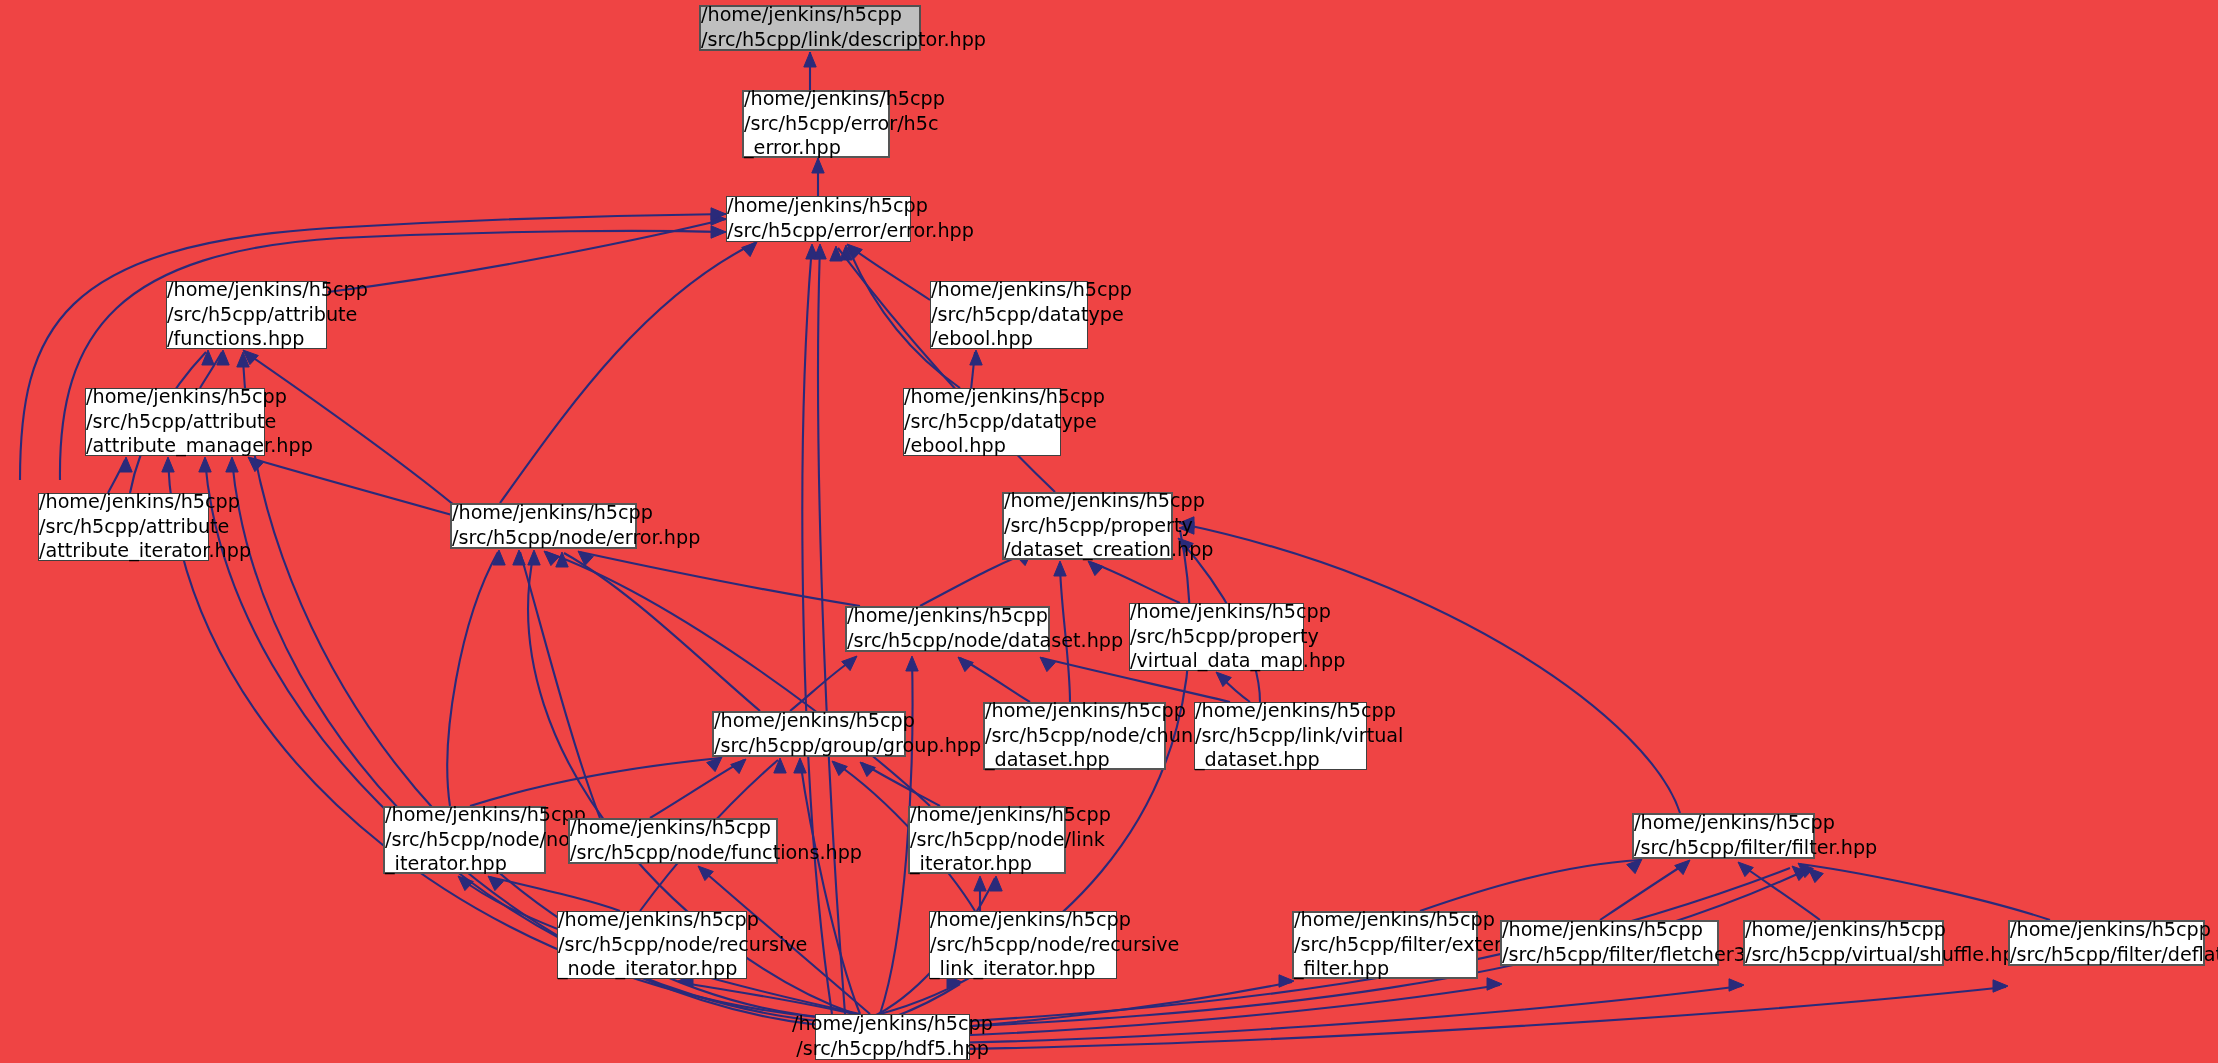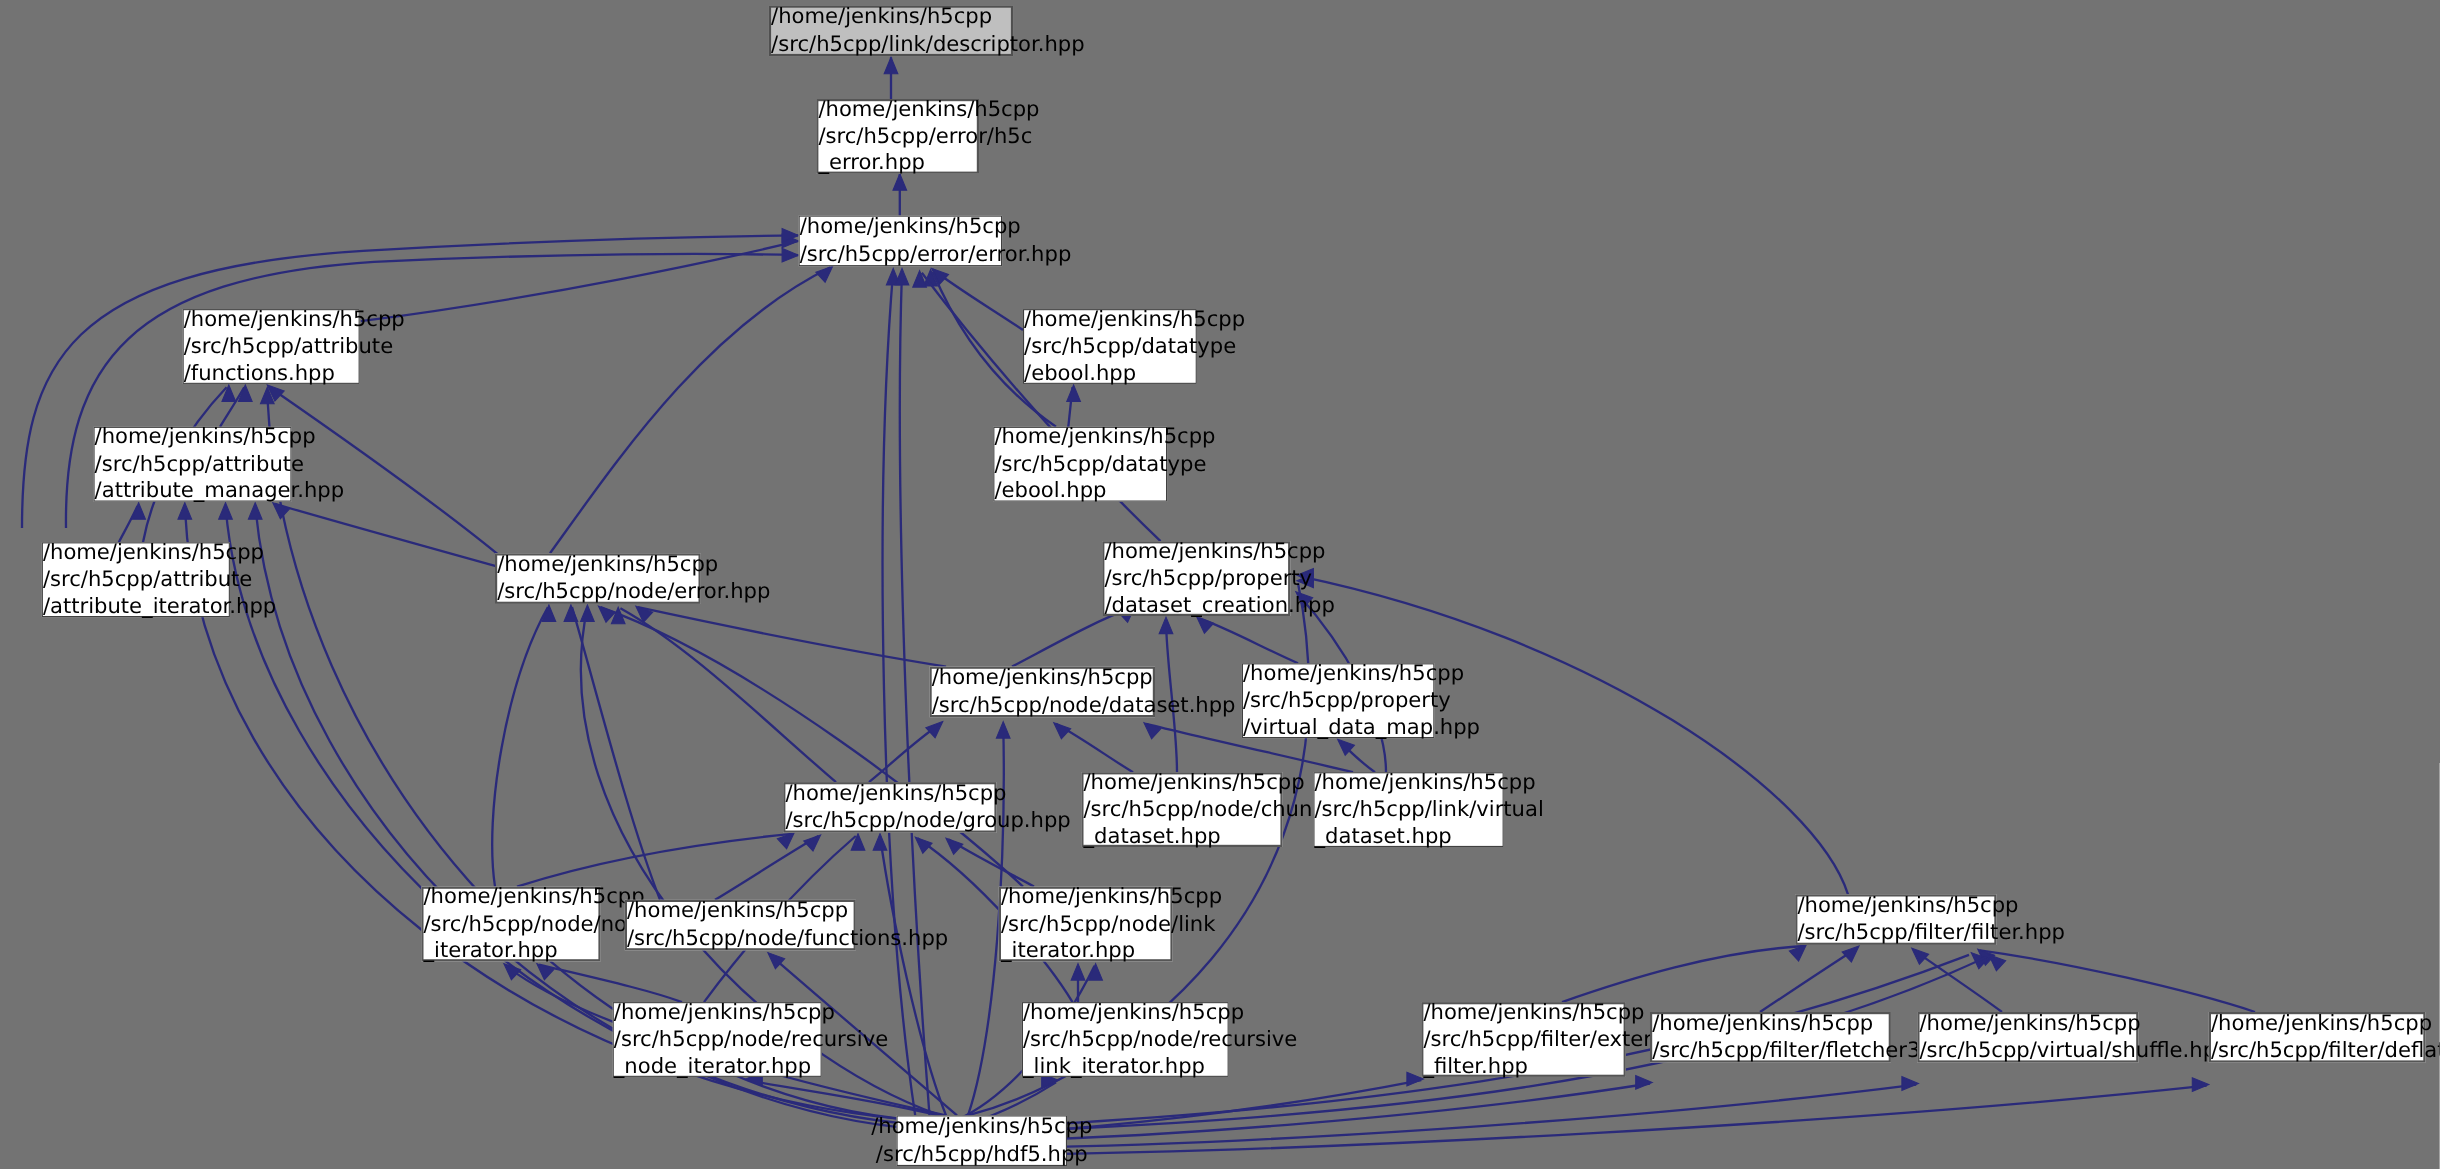--- a/index.html
+++ b/index.html
@@ -4,21 +4,21 @@
 <style>
   html, body {
     margin: 0;
     padding: 0;
     background: #ffffff;
   }
   #graph-root {
     position: relative;
     width: 2218px;
     height: 1063px;
-    background: #737373;
+    background: #ef4444;
     font-family: "DejaVu Sans", "Liberation Sans", sans-serif;
     overflow: hidden;
   }
   svg#edge-layer {
     position: absolute;
     left: 0;
     top: 0;
     width: 2218px;
     height: 1063px;
   }
@@ -198,21 +198,21 @@
       <div class="node lj" style="left: 726px; top: 196px; width: 185px; height: 46px;"><span class="ln">/home/jenkins/h5cpp</span><span class="ln">/src/h5cpp/error/error.hpp</span></div>
       <div class="node lj" style="left: 166px; top: 281px; width: 161px; height: 68px;"><span class="ln">/home/jenkins/h5cpp</span><span class="ln">/src/h5cpp/attribute</span><span class="ln">/functions.hpp</span></div>
       <div class="node lj" style="left: 930px; top: 281px; width: 158px; height: 68px;"><span class="ln">/home/jenkins/h5cpp</span><span class="ln">/src/h5cpp/datatype</span><span class="ln">/ebool.hpp</span></div>
       <div class="node lj" style="left: 85px; top: 388px; width: 180px; height: 68px;"><span class="ln">/home/jenkins/h5cpp</span><span class="ln">/src/h5cpp/attribute</span><span class="ln">/attribute_manager.hpp</span></div>
       <div class="node lj" style="left: 903px; top: 388px; width: 158px; height: 68px;"><span class="ln">/home/jenkins/h5cpp</span><span class="ln">/src/h5cpp/datatype</span><span class="ln">/ebool.hpp</span></div>
       <div class="node lj" style="left: 38px; top: 493px; width: 171px; height: 68px;"><span class="ln">/home/jenkins/h5cpp</span><span class="ln">/src/h5cpp/attribute</span><span class="ln">/attribute_iterator.hpp</span></div>
       <div class="node thick lj" style="left: 450px; top: 503px; width: 187px; height: 46px;"><span class="ln">/home/jenkins/h5cpp</span><span class="ln">/src/h5cpp/node/error.hpp</span></div>
       <div class="node thick lj" style="left: 1002px; top: 492px; width: 171px; height: 68px;"><span class="ln">/home/jenkins/h5cpp</span><span class="ln">/src/h5cpp/property</span><span class="ln">/dataset_creation.hpp</span></div>
       <div class="node thick lj" style="left: 845px; top: 606px; width: 205px; height: 46px;"><span class="ln">/home/jenkins/h5cpp</span><span class="ln">/src/h5cpp/node/dataset.hpp</span></div>
       <div class="node lj" style="left: 1129px; top: 603px; width: 175px; height: 68px;"><span class="ln">/home/jenkins/h5cpp</span><span class="ln">/src/h5cpp/property</span><span class="ln">/virtual_data_map.hpp</span></div>
-      <div class="node thick lj" style="left: 712px; top: 711px; width: 194px; height: 46px;"><span class="ln">/home/jenkins/h5cpp</span><span class="ln">/src/h5cpp/node/group.hpp</span></div>
+      <div class="node thick lj" style="left: 712px; top: 711px; width: 194px; height: 46px;"><span class="ln">/home/jenkins/h5cpp</span><span class="ln">/src/h5cpp/group/group.hpp</span></div>
       <div class="node thick lj" style="left: 983px; top: 702px; width: 183px; height: 68px;"><span class="ln">/home/jenkins/h5cpp</span><span class="ln">/src/h5cpp/node/chunked</span><span class="ln">_dataset.hpp</span></div>
       <div class="node lj" style="left: 1194px; top: 702px; width: 173px; height: 68px;"><span class="ln">/home/jenkins/h5cpp</span><span class="ln">/src/h5cpp/link/virtual</span><span class="ln">_dataset.hpp</span></div>
       <div class="node thick lj" style="left: 383px; top: 806px; width: 163px; height: 68px;"><span class="ln">/home/jenkins/h5cpp</span><span class="ln">/src/h5cpp/node/node</span><span class="ln">_iterator.hpp</span></div>
       <div class="node thick lj" style="left: 568px; top: 818px; width: 210px; height: 46px;"><span class="ln">/home/jenkins/h5cpp</span><span class="ln">/src/h5cpp/node/functions.hpp</span></div>
       <div class="node thick lj" style="left: 908px; top: 806px; width: 158px; height: 68px;"><span class="ln">/home/jenkins/h5cpp</span><span class="ln">/src/h5cpp/node/link</span><span class="ln">_iterator.hpp</span></div>
       <div class="node thick lj" style="left: 1632px; top: 813px; width: 183px; height: 46px;"><span class="ln">/home/jenkins/h5cpp</span><span class="ln">/src/h5cpp/filter/filter.hpp</span></div>
       <div class="node lj" style="left: 557px; top: 911px; width: 190px; height: 68px;"><span class="ln">/home/jenkins/h5cpp</span><span class="ln">/src/h5cpp/node/recursive</span><span class="ln">_node_iterator.hpp</span></div>
       <div class="node lj" style="left: 929px; top: 911px; width: 188px; height: 68px;"><span class="ln">/home/jenkins/h5cpp</span><span class="ln">/src/h5cpp/node/recursive</span><span class="ln">_link_iterator.hpp</span></div>
       <div class="node thick lj" style="left: 1292px; top: 911px; width: 186px; height: 68px;"><span class="ln">/home/jenkins/h5cpp</span><span class="ln">/src/h5cpp/filter/external</span><span class="ln">_filter.hpp</span></div>
       <div class="node thick lj" style="left: 1500px; top: 920px; width: 219px; height: 46px;"><span class="ln">/home/jenkins/h5cpp</span><span class="ln">/src/h5cpp/filter/fletcher32.hpp</span></div>

